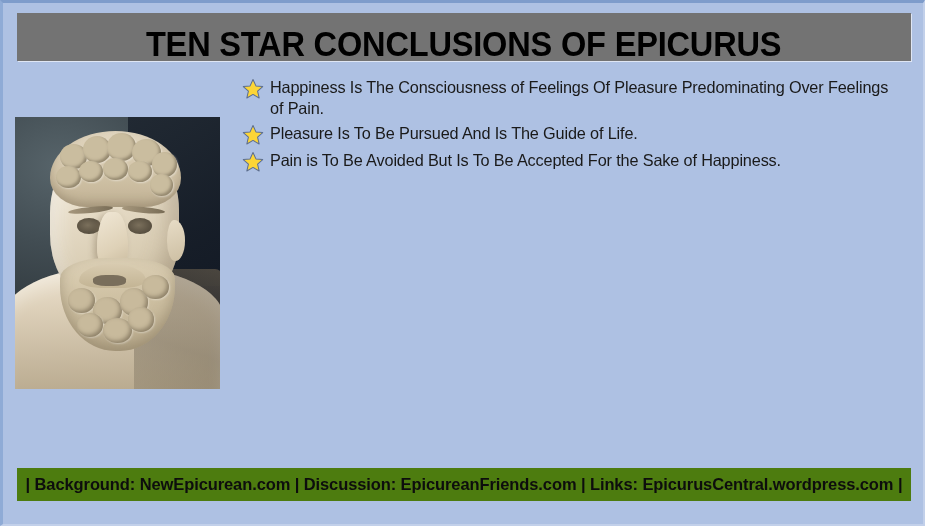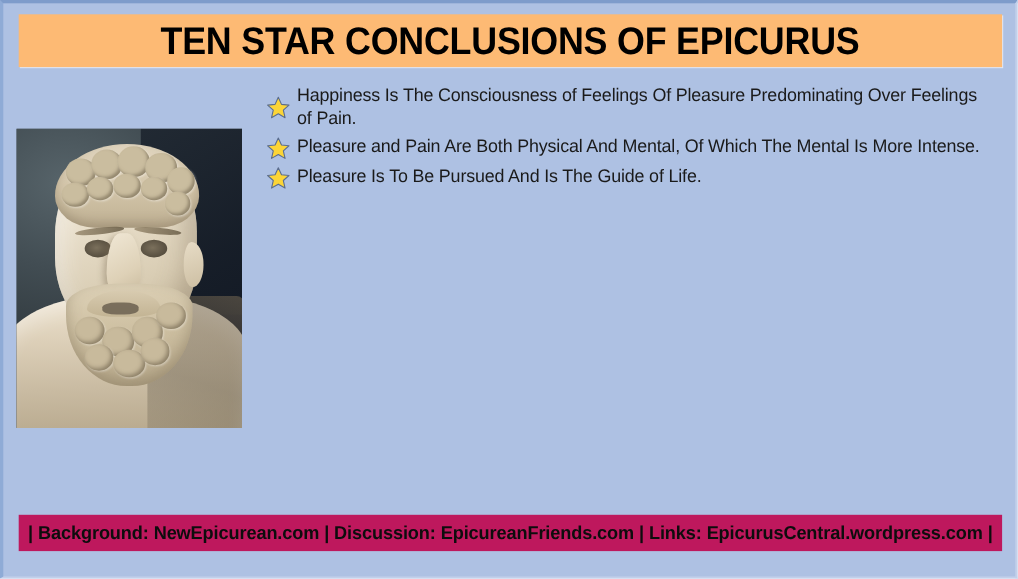--- a/index.html
+++ b/index.html
@@ -25,23 +25,23 @@
     overflow: hidden;
   }
 
   
   #title-box {
     position: absolute;
     left: 14px;
     top: 10px;
     width: 894px;
     height: 48px;
-    background: #fdba74;
+    background: #737373;
     display: flex;
-    align-items: center;
+    align-items: flex-end;
     justify-content: center;
     box-shadow: 1px 1px 0 rgba(255,255,255,0.6);
   }
   #title-text {
     font-family: "Liberation Sans Narrow", "Liberation Sans", "DejaVu Sans", sans-serif;
     font-weight: bold;
     font-size: 35px;
     letter-spacing: -0.2px;
     color: #000000;
     white-space: nowrap;
@@ -167,21 +167,21 @@
     position: absolute;
     left: 239px;
     top: 74px;
     width: 672px;
   }
   .item {
     display: flex;
     align-items: flex-start;
     margin-bottom: 4px;
   }
-  .item.multi { align-items: center; }
+  .item.multi { align-items: flex-start; }
   .star {
     flex: 0 0 auto;
     width: 22px;
     height: 22px;
     margin-right: 6px;
     margin-top: 1px;
   }
   .item-text {
     font-family: "Liberation Sans", "DejaVu Sans", sans-serif;
     font-size: 16.5px;
@@ -192,21 +192,21 @@
     transform-origin: left center;
   }
 
   
   #footer-box {
     position: absolute;
     left: 14px;
     top: 465px;
     width: 894px;
     height: 33px;
-    background: #be185d;
+    background: #4d7c0f;
     display: flex;
     align-items: center;
     justify-content: center;
   }
   #footer-text {
     font-family: "Liberation Sans Narrow", "Liberation Sans", "DejaVu Sans", sans-serif;
     font-weight: bold;
     font-size: 17px;
     color: #0d0d0d;
     white-space: nowrap;
@@ -271,27 +271,27 @@
       <div class="item multi">
         <svg class="star" viewBox="0 0 24 24">
           <polygon points="12,1.6 15.2,8.6 22.6,9.3 17.0,14.3 18.7,21.8 12,17.9 5.3,21.8 7.0,14.3 1.4,9.3 8.8,8.6" fill="#fcd537" stroke="#5b6d8f" stroke-width="1.1" stroke-linejoin="round"></polygon>
         </svg>
         <div class="item-text">Happiness Is The Consciousness of Feelings Of Pleasure Predominating Over Feelings of Pain.</div>
       </div>
       <div class="item">
         <svg class="star" viewBox="0 0 24 24">
           <polygon points="12,1.6 15.2,8.6 22.6,9.3 17.0,14.3 18.7,21.8 12,17.9 5.3,21.8 7.0,14.3 1.4,9.3 8.8,8.6" fill="#fcd537" stroke="#5b6d8f" stroke-width="1.1" stroke-linejoin="round"></polygon>
         </svg>
-        <div class="item-text">Pleasure and Pain Are Both Physical And Mental, Of Which The Mental Is More Intense.</div>
+        <div class="item-text">Pleasure Is To Be Pursued And Is The Guide of Life.</div>
       </div>
       <div class="item">
         <svg class="star" viewBox="0 0 24 24">
           <polygon points="12,1.6 15.2,8.6 22.6,9.3 17.0,14.3 18.7,21.8 12,17.9 5.3,21.8 7.0,14.3 1.4,9.3 8.8,8.6" fill="#fcd537" stroke="#5b6d8f" stroke-width="1.1" stroke-linejoin="round"></polygon>
         </svg>
-        <div class="item-text">Pleasure Is To Be Pursued And Is The Guide of Life.</div>
+        <div class="item-text">Pain is To Be Avoided But Is To Be Accepted For the Sake of Happiness.</div>
       </div>
     </div>
 
   <div id="footer-box">
     <div id="footer-text">|  Background:  NewEpicurean.com  |  Discussion:  EpicureanFriends.com  |  Links: EpicurusCentral.wordpress.com |</div>
   </div>
 
 </div>
 
 </body></html>

